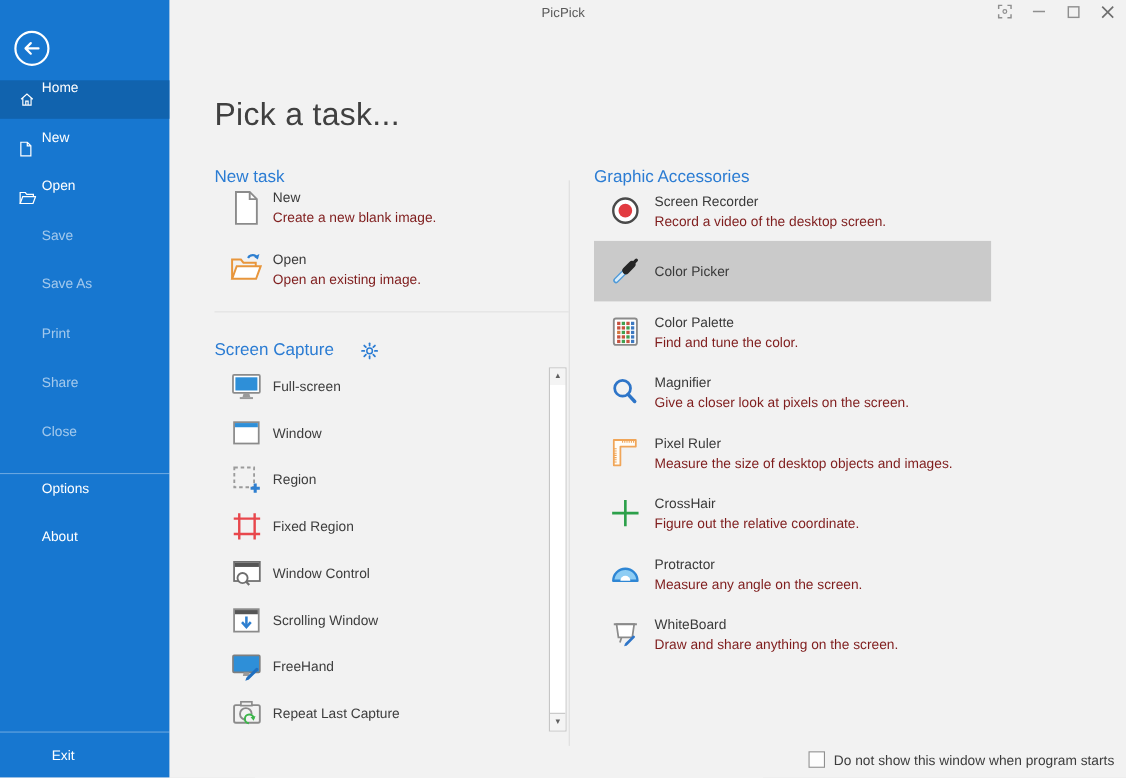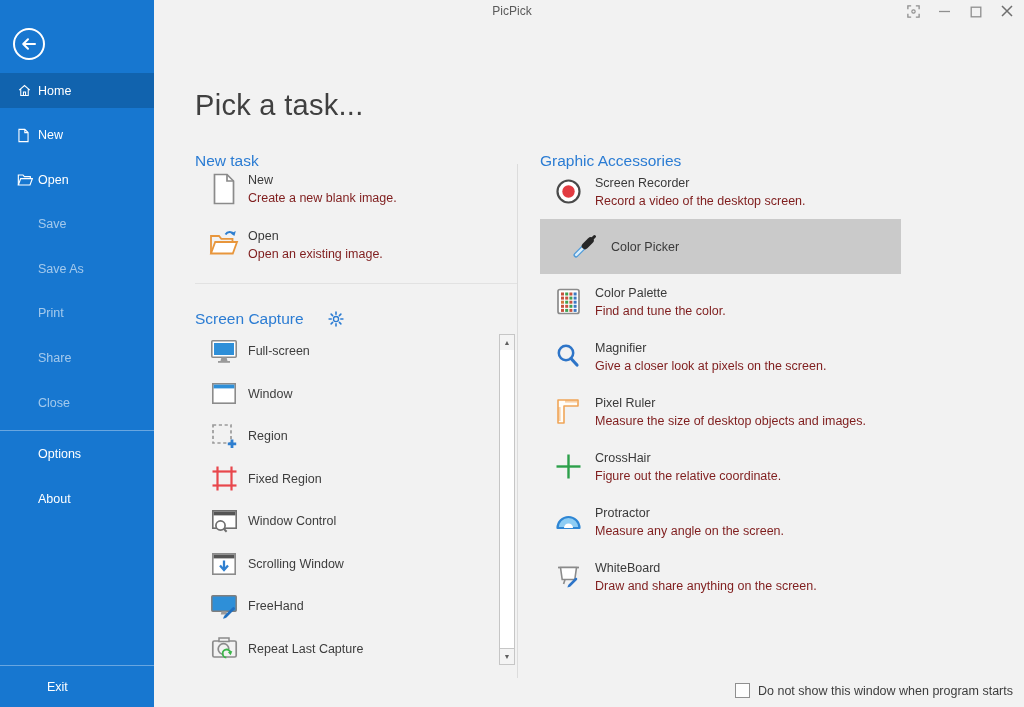--- a/index.html
+++ b/index.html
@@ -8,21 +8,21 @@
 
   
   .titlebar{position:absolute;top:0;left:0;right:0;height:26px;padding-left:48px;}
   .tb-title{position:absolute;left:0;right:0;top:4px;text-align:center;font-size:12px;color:#5a5a5a;}
   .tb-controls{position:absolute;right:2px;top:0;display:flex;}
   .tb-btn{width:31px;height:26px;display:flex;align-items:center;justify-content:center;cursor:default;}
 
   
   .sidebar{position:absolute;left:0;top:0;bottom:0;width:154px;background:var(--sidebar,#1777d0);z-index:3;color:#fff;}
   .back-btn{padding:27px 0 12px 12px;height:34px;cursor:default;}
-  .side-item{height:35px;margin-bottom:9.6px;display:flex;align-items:center;padding-left:17px;
+  .side-item{height:35px;margin-bottom:9.6px;display:flex;padding-left:17px;
     font-size:12.5px;cursor:default;}
   .side-item .si-icon{width:21px;display:flex;align-items:center;}
   .side-item.selected{background:var(--sidebar-selected,#1163ae);}
   .side-item.disabled{color:rgba(255,255,255,0.6);}
   .side-divider{height:1px;background:rgba(255,255,255,0.35);margin:4px 0 6px 0;}
   .side-footer{position:absolute;left:0;right:0;bottom:0;}
   .side-footer .side-divider{margin:0;}
   .exit-item{height:41px;display:flex;align-items:center;padding-left:47px;font-size:12.5px;cursor:default;}
 
   
@@ -53,21 +53,21 @@
   .sb-btn{position:absolute;left:0;right:0;height:15px;display:flex;align-items:center;justify-content:center;
     font-size:7px;color:#606060;background:#f4f4f4;cursor:default;}
   .sb-up{top:0;border-bottom:1px solid #c6c6c6;}
   .sb-down{bottom:0;border-top:1px solid #c6c6c6;}
   .sb-thumb{position:absolute;top:15px;bottom:15px;left:0;right:0;background:#fff;cursor:default;}
 
   .v-divider{position:absolute;left:517px;top:164px;width:1px;height:514px;background:#dcdcdc;}
 
   #accessory-list{position:absolute;left:540px;top:164px;width:361px;}
   .acc-row{height:55px;display:flex;align-items:center;cursor:default;}
-  .acc-row.highlighted{background:var(--highlight,#cacaca);padding-left:16px;}
+  .acc-row.highlighted{background:var(--highlight,#cacaca);}
   .acc-icon{width:30px;margin-left:13px;display:flex;align-items:center;justify-content:center;}
   .acc-text{margin-left:12px;}
 
   
   .footer-check{position:absolute;right:11px;top:683px;display:flex;align-items:flex-end;gap:8px;cursor:default;}
   .cb-box{width:15px;height:15px;background:#fdfdfd;border:1px solid #8f8f8f;box-sizing:border-box;}
   .cb-label{font-size:12.5px;color:#3d3d3d;}
 </style>
 </head>
 <body>

